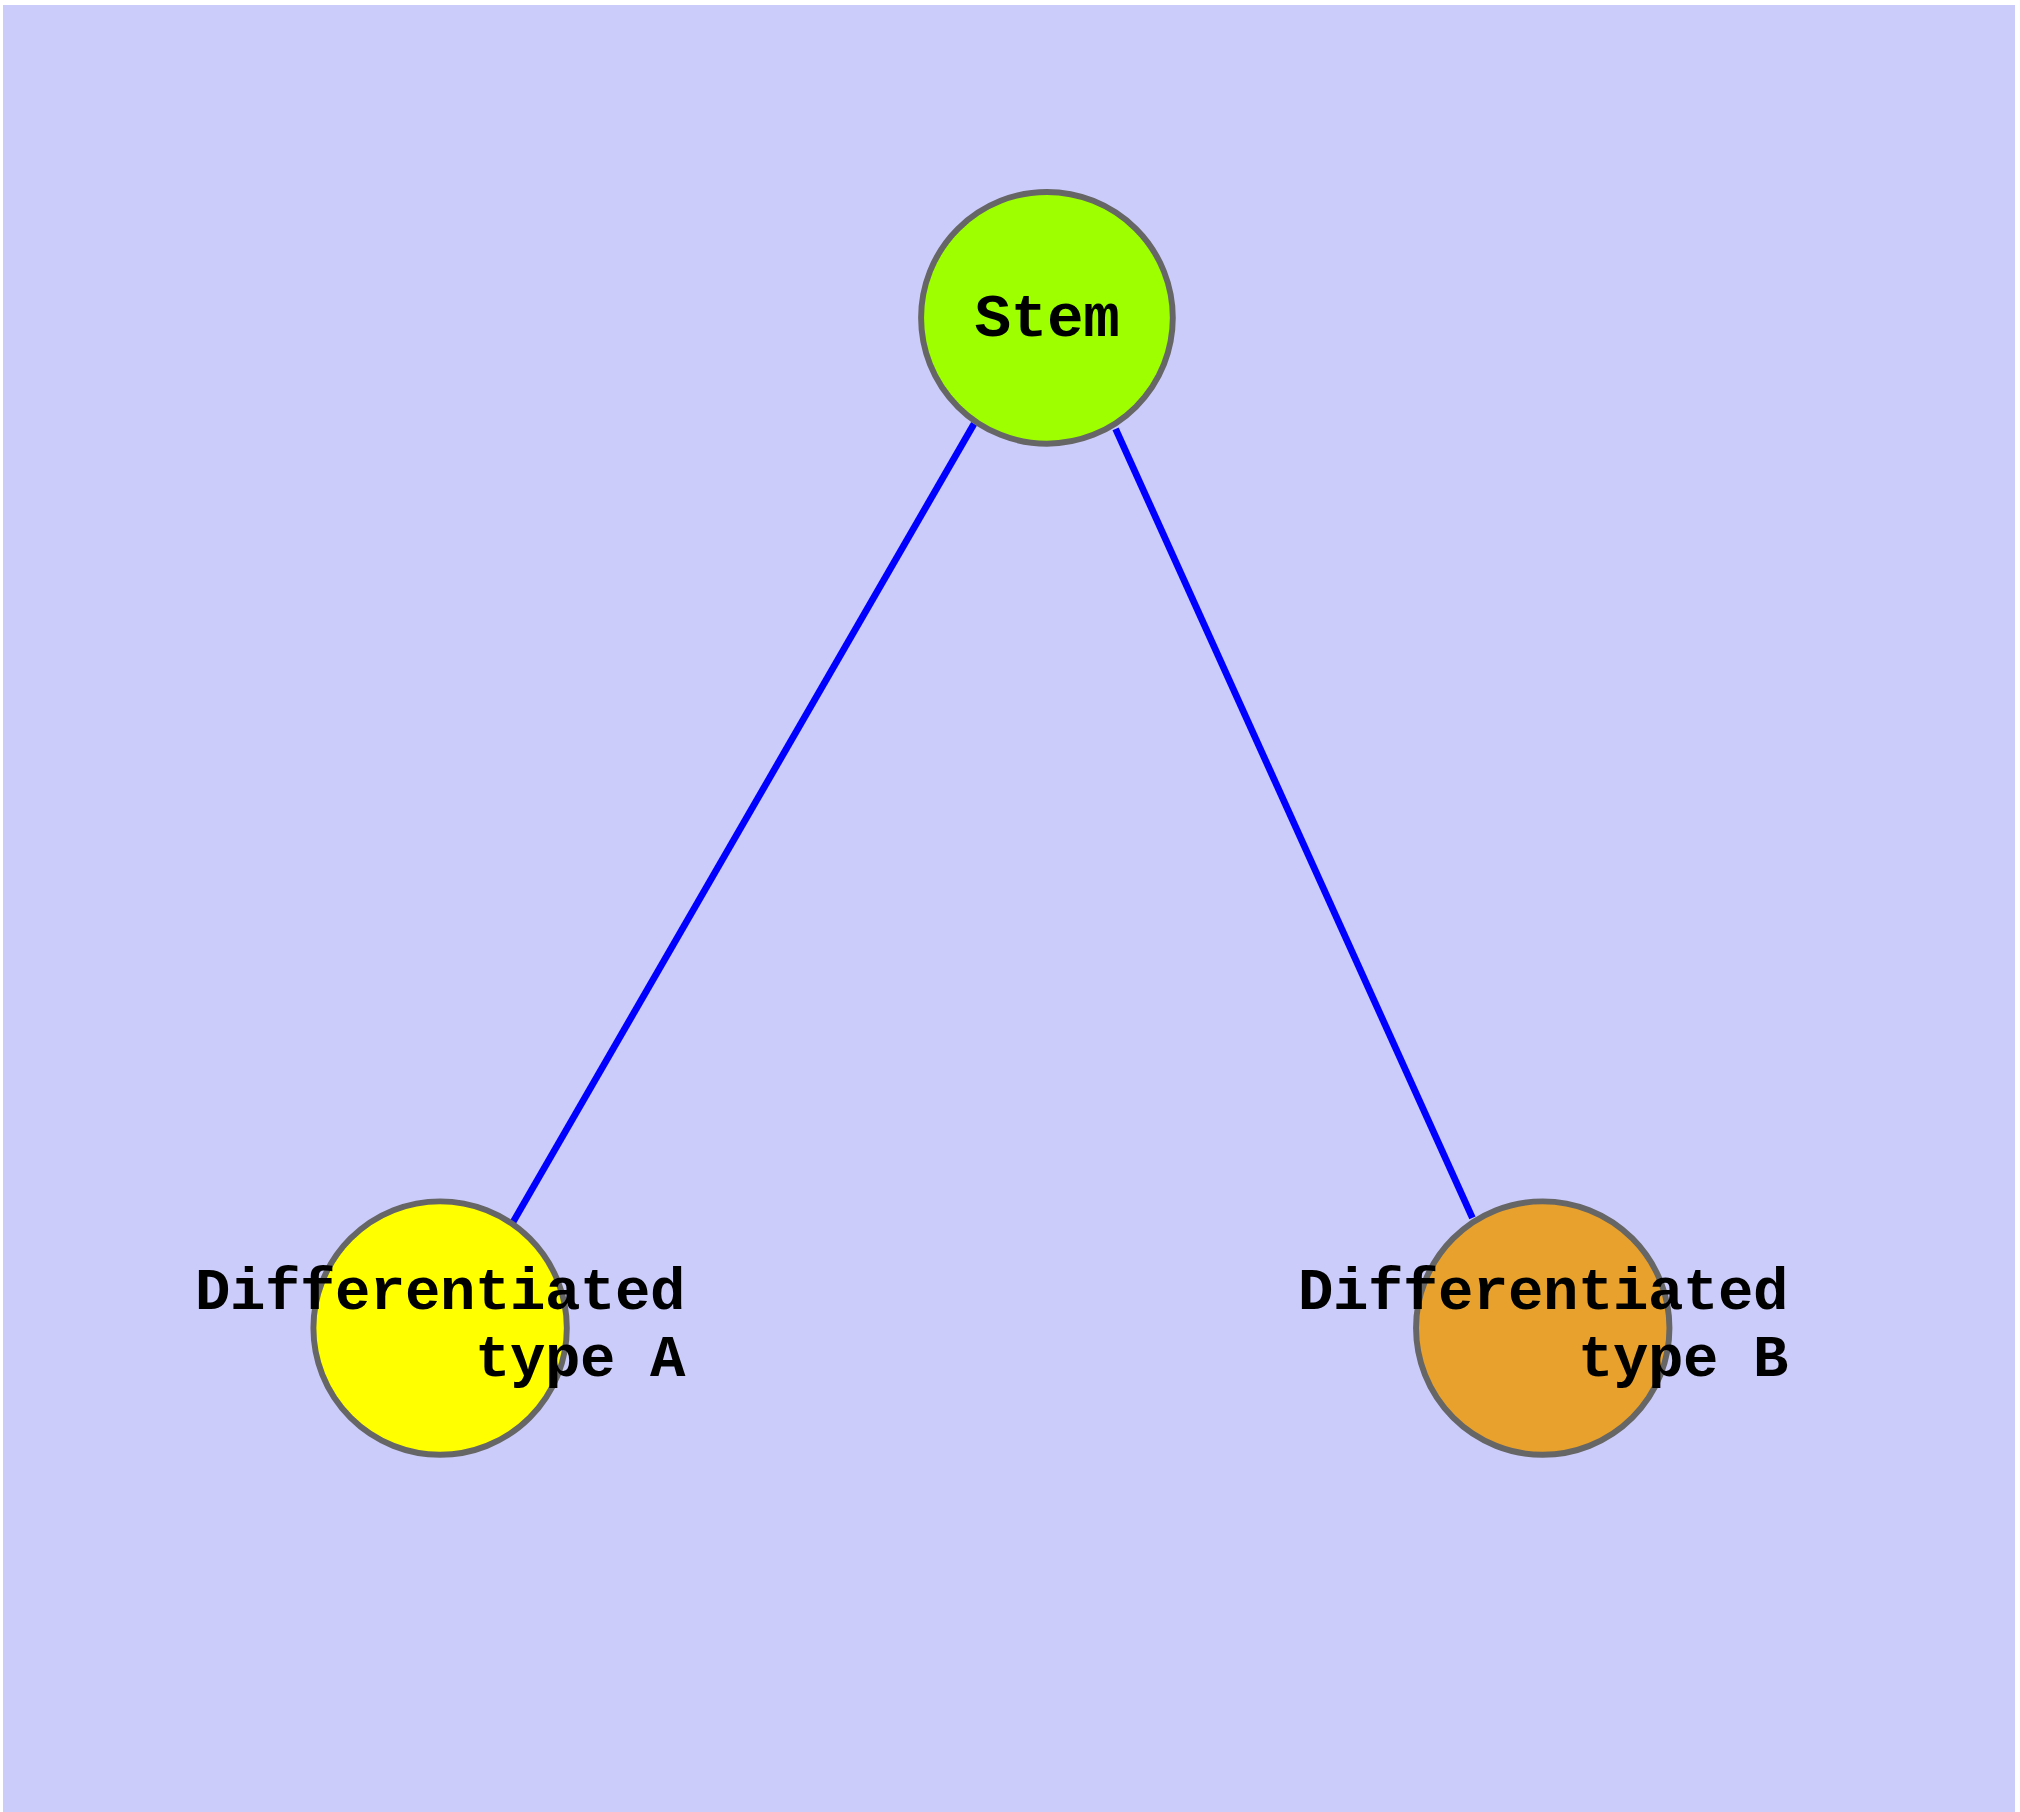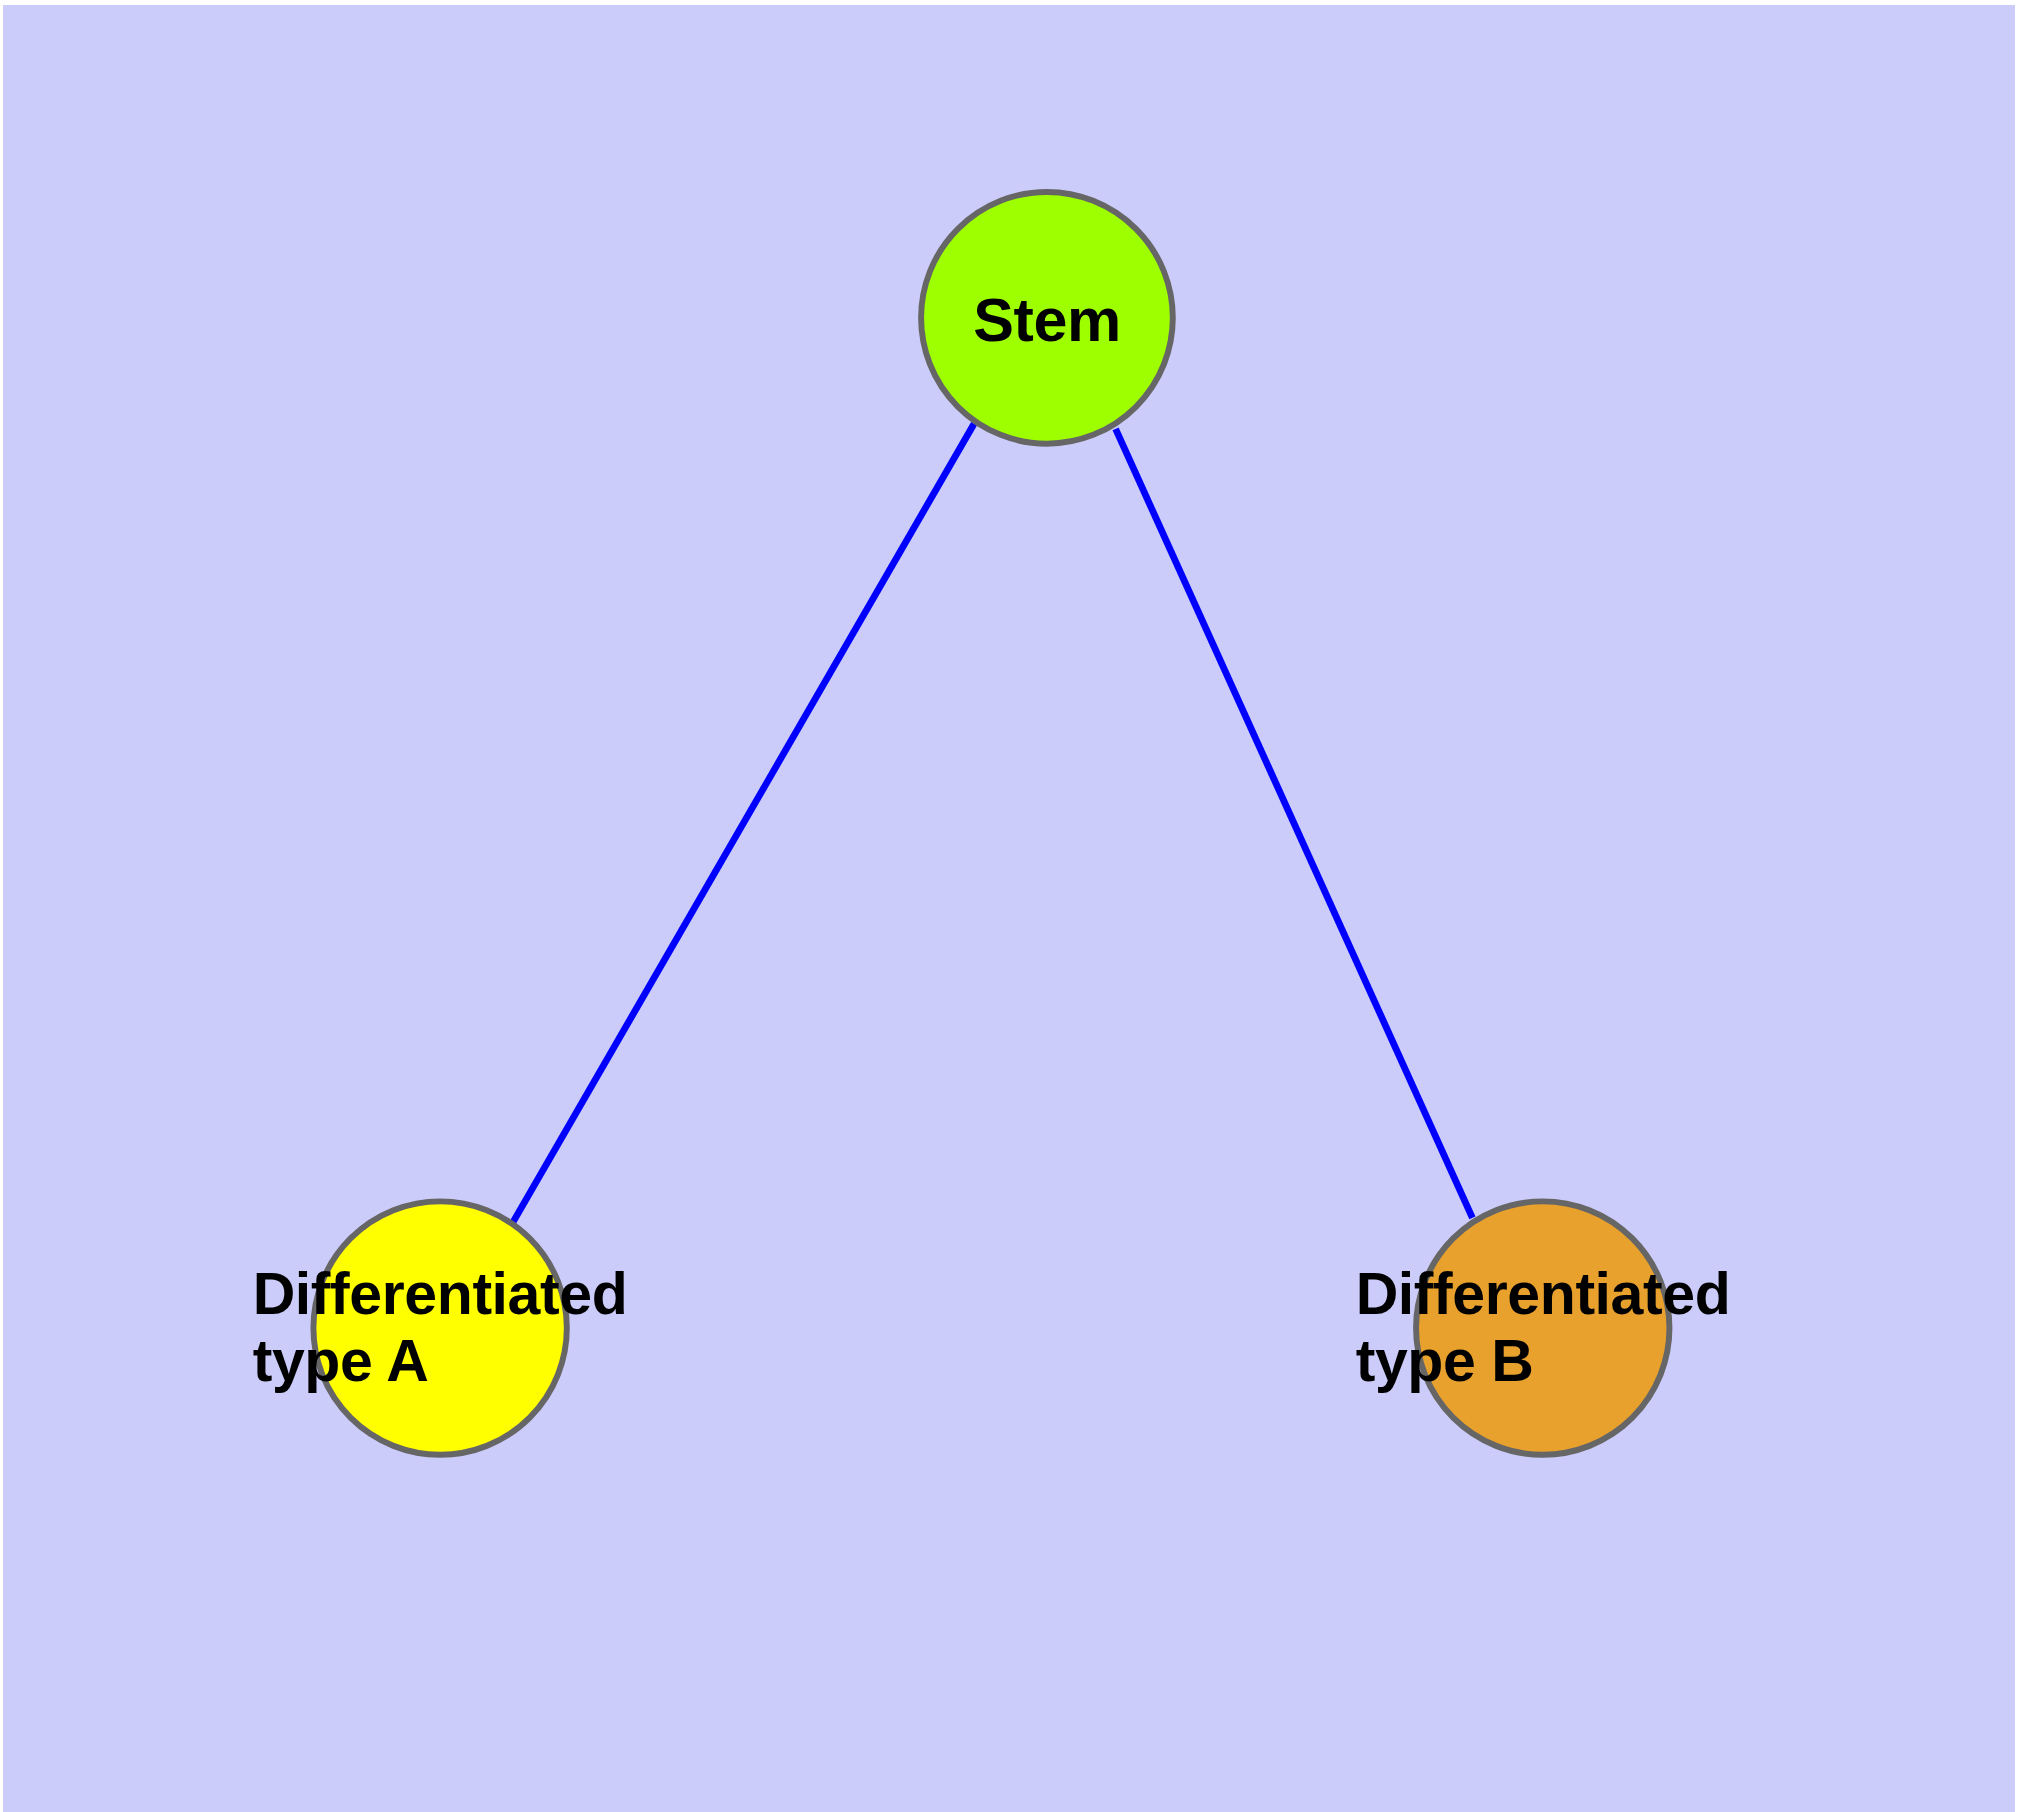--- a/index.html
+++ b/index.html
@@ -28,27 +28,27 @@
     left: 0;
     top: 0;
     width: 2021px;
     height: 1812px;
     display: block;
   }
   .node-label {
     position: absolute;
     color: #000000;
     font-weight: bold;
-    text-align: left;
+    text-align: right;
     white-space: pre;
     line-height: 1.13;
     letter-spacing: -0.4px;
     transform: translate(-50%, -50%);
     pointer-events: none;
-    font-family: Liberation Sans, sans-serif;
+    font-family: Liberation Mono, monospace;
   }
   .label-stem { font-size: 61px; }
   .label-leaf { font-size: 59px; }
 </style>
 </head>
 <body>
 
 <div id="canvas">
 
   <div id="plot-area" style="background: rgb(204, 204, 250);"></div>

